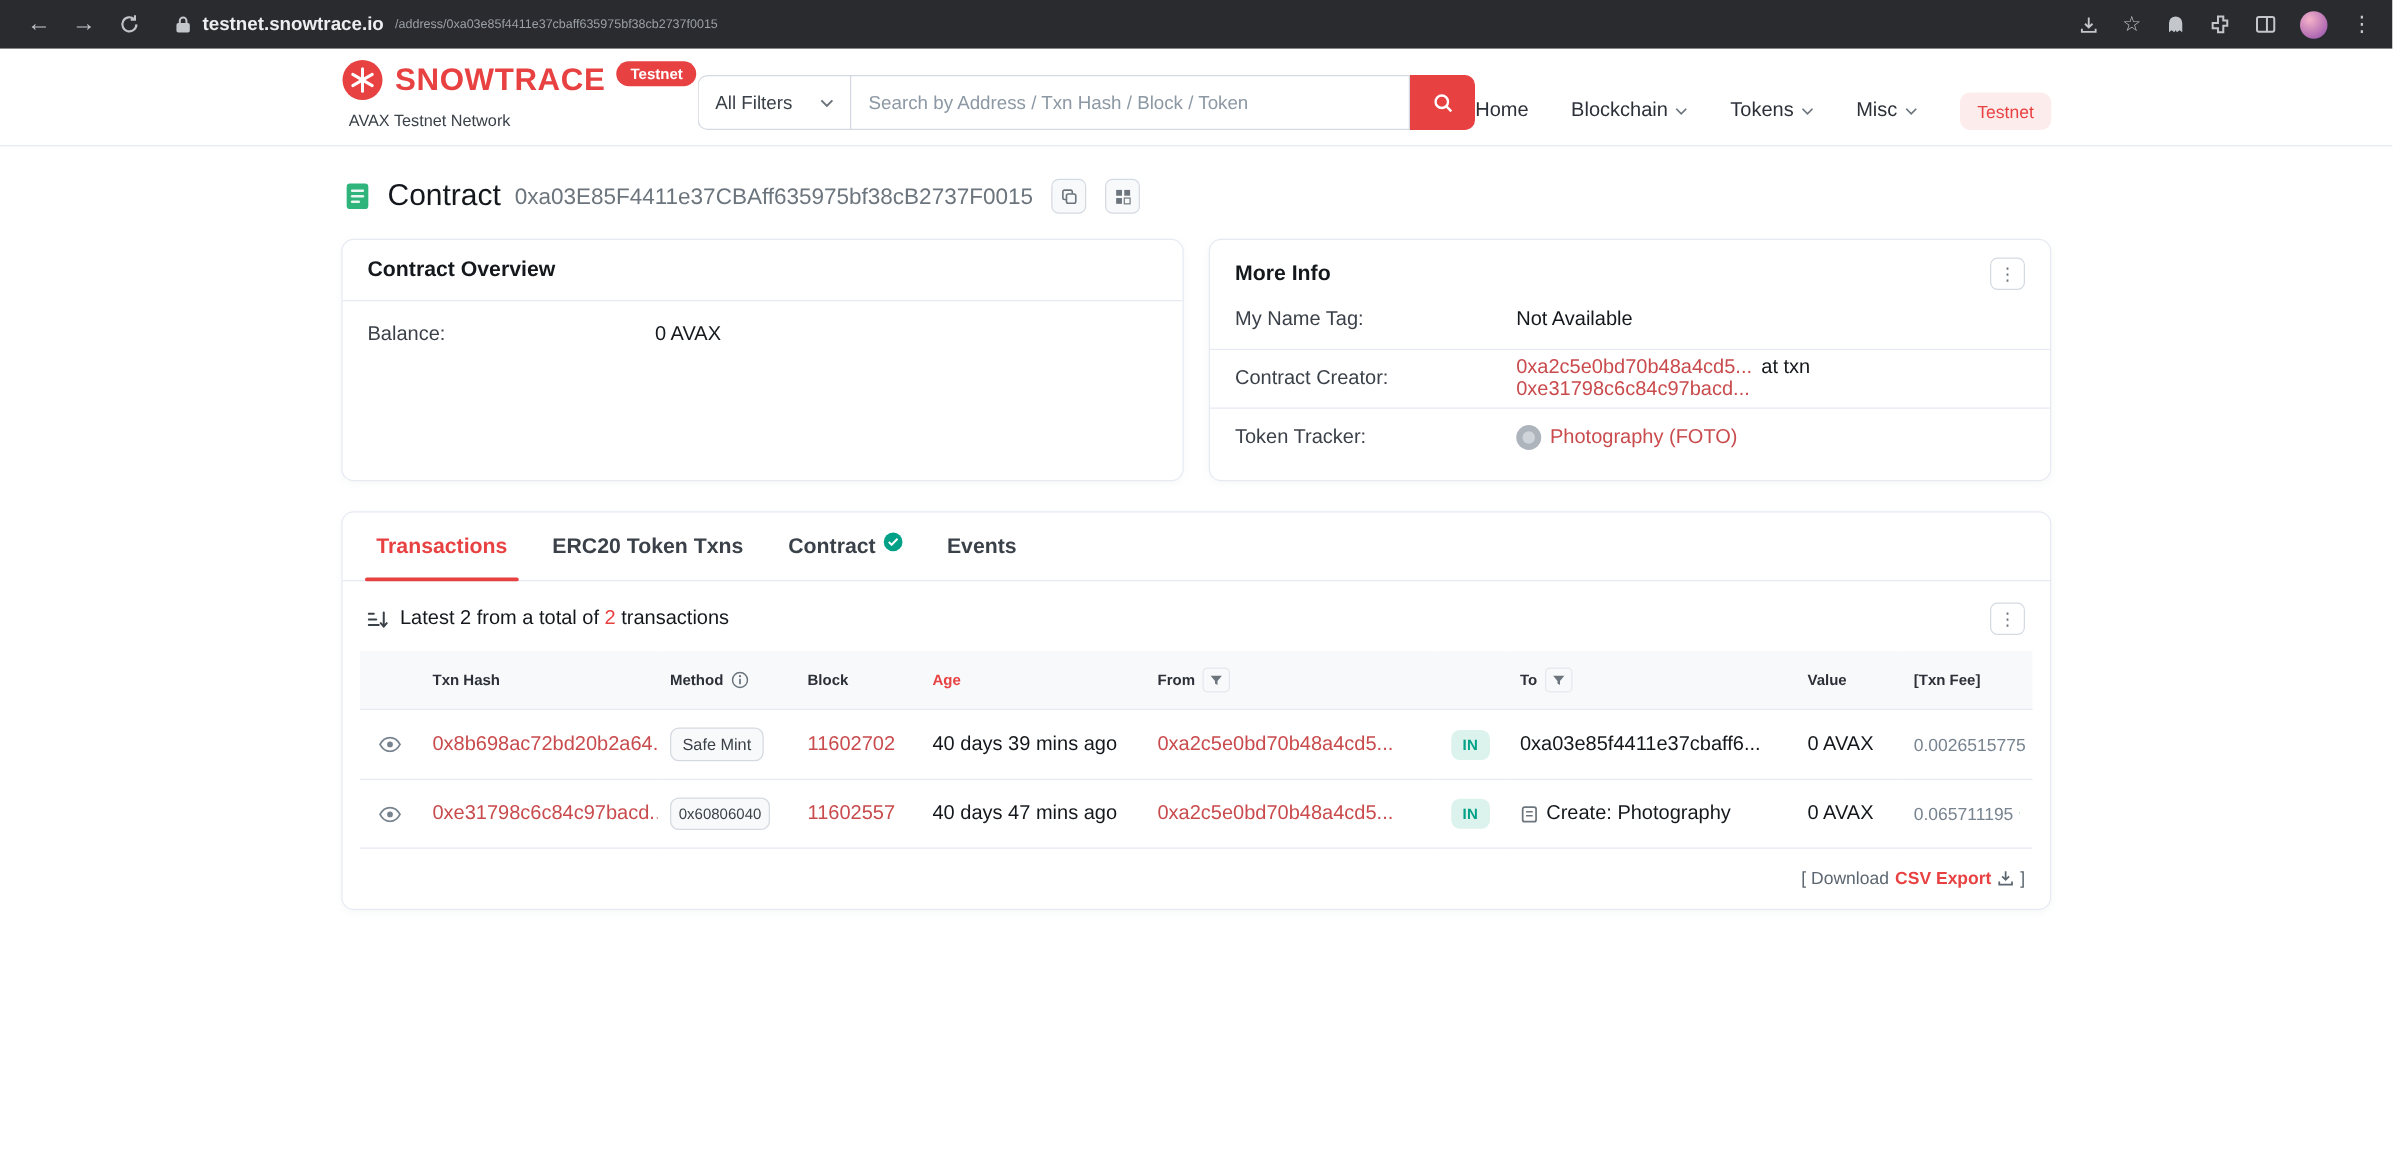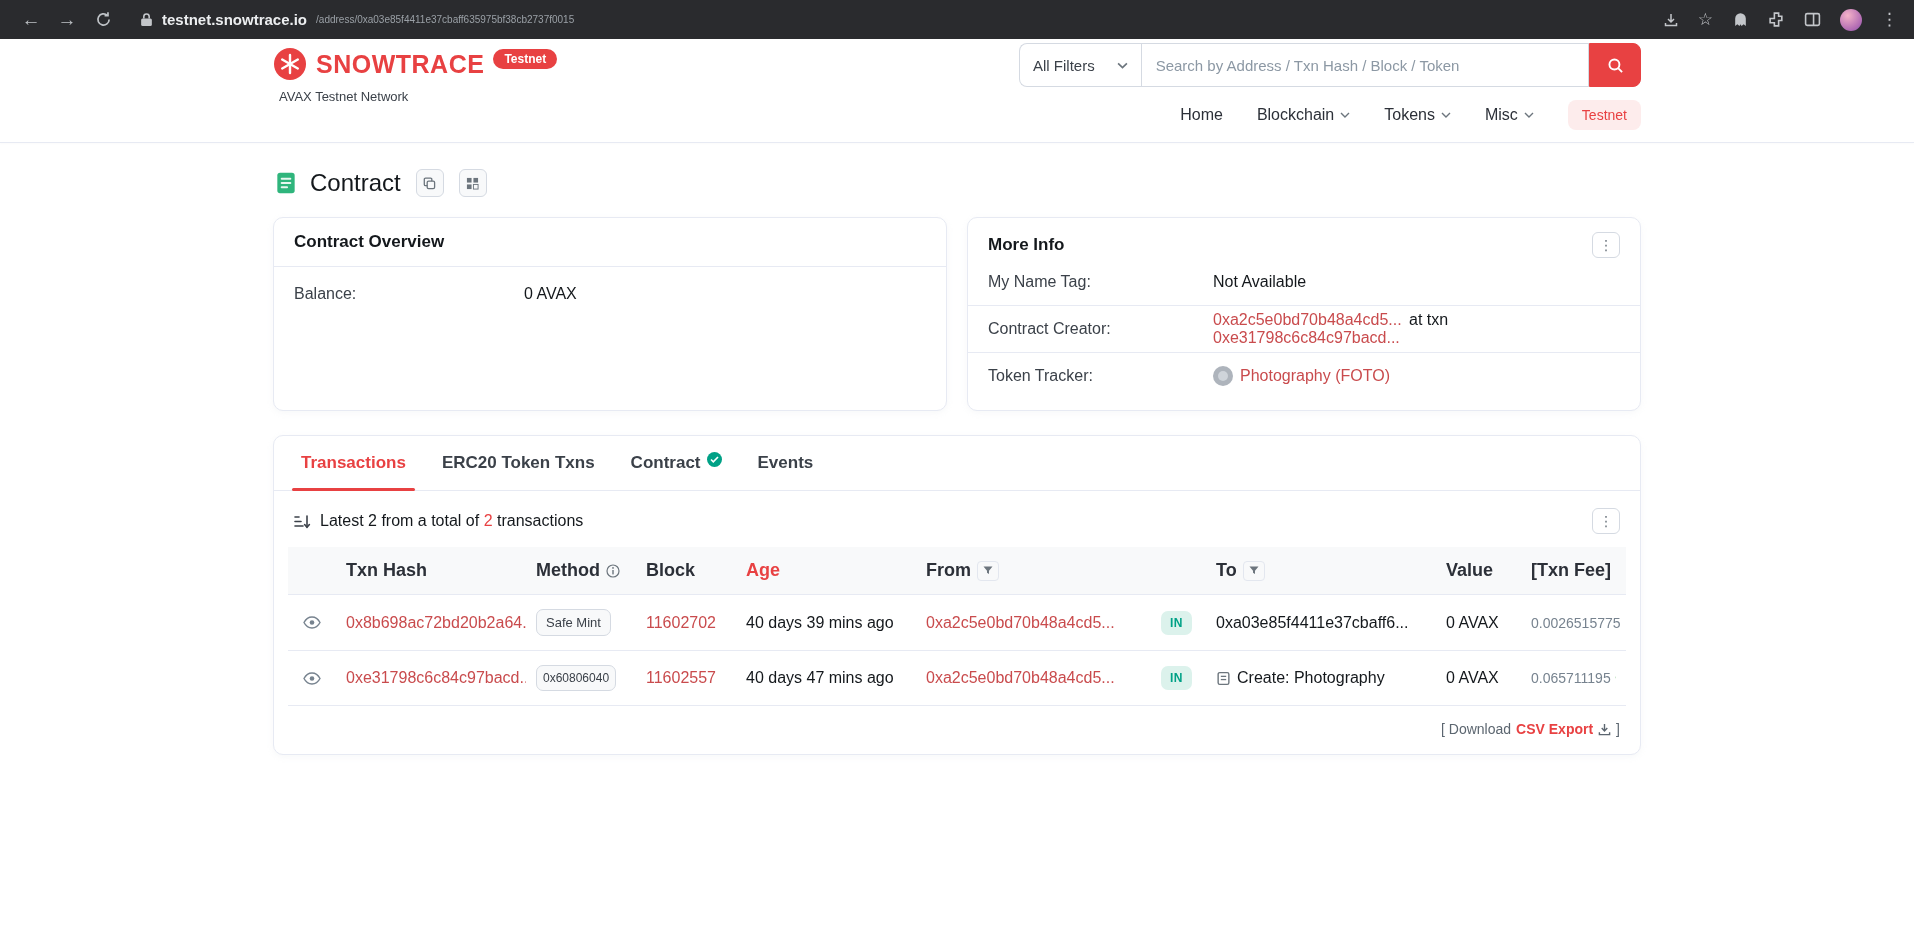--- a/index.html
+++ b/index.html
@@ -19,21 +19,21 @@
 
   
   .site-header{background:#fff;border-bottom:1px solid #e7eaf3;box-shadow:0 1px 2px rgba(0,0,0,.02)}
   .header-inner{width:1368px;margin:0 auto;display:flex;justify-content:space-between;padding:4px 0 12px}
   .brand{padding-top:4px}
   .brand-row{display:flex;align-items:flex-start;gap:9px}
   .logo-circle{width:34px;height:34px;flex:0 0 auto}
   .brand-name{font-size:25px;font-weight:800;color:#e84142;letter-spacing:.5px;line-height:34px}
   .brand-badge{background:#e84142;color:#fff;font-size:12px;font-weight:700;border-radius:11px;padding:3px 11px;margin-top:2px}
   .network-label{font-size:13px;color:#3b4149;margin:8px 0 0 6px}
-  .header-right{display:flex;flex-direction:column;align-items:flex-end}
+  .header-right{display:flex;align-items:flex-end}
   .search{display:flex;height:44px;width:622px}
   .search-filter{display:flex;align-items:center;gap:22px;background:#fff;border:1px solid #d5dae2;border-right:0;
     border-radius:8px 0 0 8px;padding:0 13px;font-size:15px;color:#3b4149;cursor:pointer}
   .search-input{flex:1;border:1px solid #d5dae2;font-size:15px;padding:0 14px;color:#3b4149;outline:none}
   .search-input::placeholder{color:#8c98a4}
   .search-btn{width:52px;background:#e84142;border:1px solid #e84142;border-radius:0 8px 8px 0;display:flex;
     align-items:center;justify-content:center;cursor:pointer}
   .mainnav{display:flex;align-items:center;gap:34px;margin-top:13px;font-size:16px;color:#2c3038}
   .nav-item{display:flex;align-items:center;gap:6px;cursor:pointer;font-weight:500}
   .testnet-pill{background:#fdecec;color:#e84142;font-size:14px;font-weight:500;padding:7px 14px;border-radius:8px;cursor:pointer}
@@ -71,21 +71,21 @@
   .tab{padding:17px 15px;font-size:17px;font-weight:600;color:#3b4149;cursor:pointer;position:relative;display:flex;align-items:center;gap:6px}
   .tab.active{color:#e84142}
   .tab.active::after{content:"";position:absolute;left:6px;right:6px;bottom:-1px;height:3px;background:#e84142;border-radius:2px}
   .verified-dot{width:15px;height:15px;border-radius:50%;background:#00a186;display:flex;align-items:center;justify-content:center;margin-top:-8px}
 
   .tx-summary{display:flex;align-items:center;justify-content:space-between;padding:17px 20px 13px}
   .tx-summary-left{display:flex;align-items:center;gap:9px;font-size:16px;color:#14181c}
   .red-text{color:#e84142}
   .tx-table-wrap{padding:0 14px}
   table{width:100%;border-collapse:collapse;font-size:16px;color:#14181c;table-layout:fixed}
-  thead th{background:#f8f9fa;text-align:left;padding:13px 10px;font-size:18px;font-weight:600;color:#2c3038}
+  thead th{background:#f8f9fa;text-align:left;padding:13px 10px;font-size:12px;font-weight:600;color:#2c3038}
   thead th .th-flex{display:flex;align-items:center;gap:6px}
   tbody td{padding:14px 10px;border-top:1px solid #e7eaf3;vertical-align:middle;white-space:nowrap;overflow:hidden}
   table{border-bottom:1px solid #e7eaf3}
   .method-badge{display:inline-block;background:#f8f9fa;border:1px solid #d5dae2;border-radius:7px;
     padding:5px 9px;font-size:13px;color:#3b4149;max-width:100%;white-space:nowrap}
   .method-raw{font-size:12px;padding:5px 6px}
   .dir-badge{display:inline-block;background:#dcf2ec;color:#00a186;font-size:12px;font-weight:700;
     border-radius:7px;padding:5px 9px;letter-spacing:.3px}
   .fee{color:#77838f;font-size:14px;display:flex;align-items:flex-start;gap:4px}
   .to-cell{display:flex;align-items:center;gap:6px}
@@ -211,20 +211,21 @@
   <div class="page-title">
     <svg width="26" height="26" viewBox="0 0 24 24">
       <rect x="4" y="2.5" width="16" height="19" rx="2.5" fill="#2fb57c"></rect>
       <g stroke="#e8f7f0" stroke-width="1.8" stroke-linecap="round">
         <line x1="8" y1="8" x2="16" y2="8"></line>
         <line x1="8" y1="12" x2="16" y2="12"></line>
         <line x1="8" y1="16" x2="13" y2="16"></line>
       </g>
     </svg>
     <h1>Contract</h1>
+    <span class="page-address">0xa03E85F4411e37CBAff635975bf38cB2737F0015</span>
     <div class="mini-btn">
       <svg width="13" height="13" viewBox="0 0 14 14">
           <rect x="4.5" y="4.5" width="8" height="8" rx="1.5" fill="none" stroke="#6c757d" stroke-width="1.4"></rect>
           <path d="M9.5 4.5v-2a1.3 1.3 0 0 0-1.3-1.3H2.7A1.3 1.3 0 0 0 1.4 2.5v5.5a1.3 1.3 0 0 0 1.3 1.3h2" fill="none" stroke="#6c757d" stroke-width="1.4"></path>
         </svg>
     </div>
     <div class="mini-btn">
       <svg width="13" height="13" viewBox="0 0 14 14">
           <g fill="#6c757d">
             <rect x="1" y="1" width="5" height="5"></rect>

